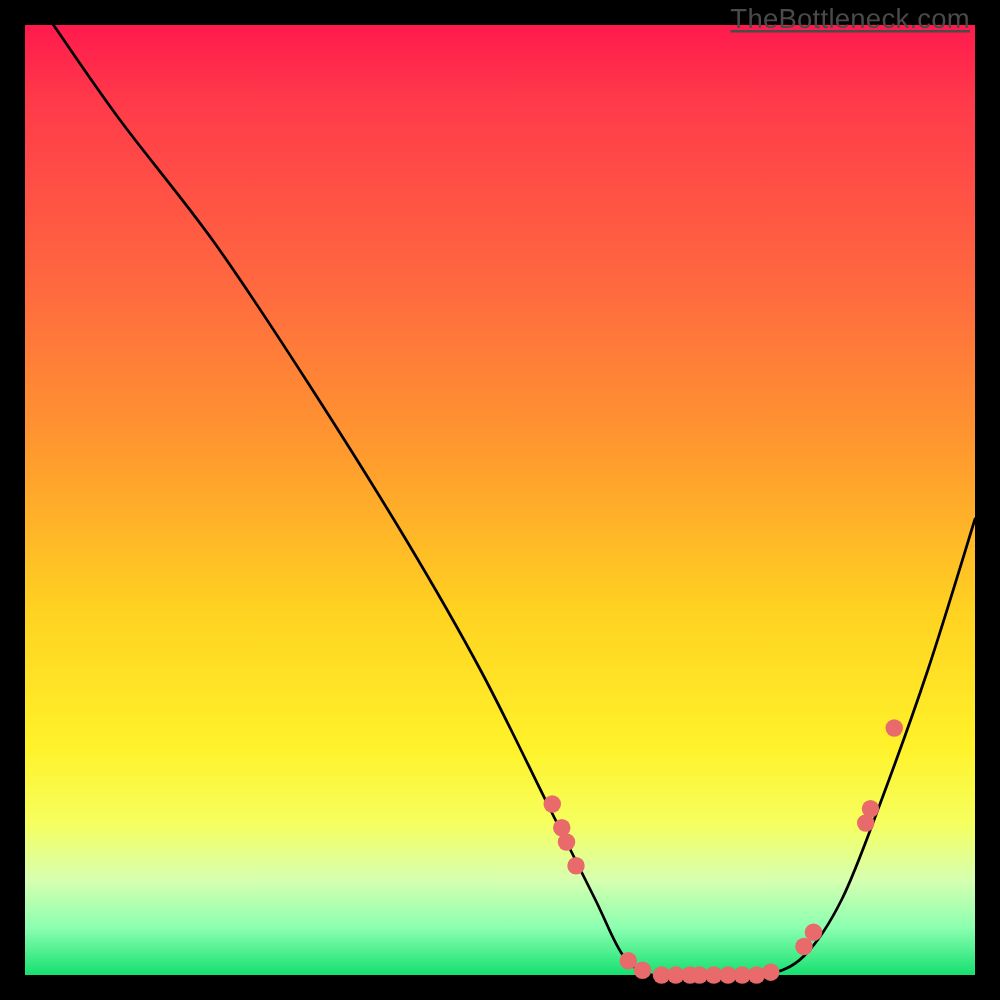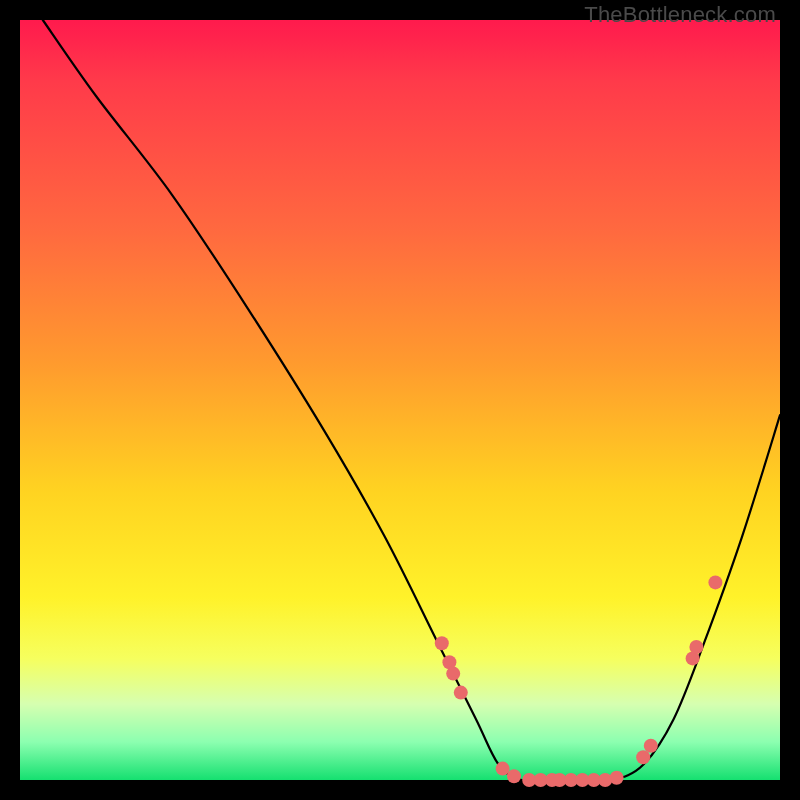--- a/index.html
+++ b/index.html
@@ -42,20 +42,21 @@
   }
   .watermark {
     position: absolute;
     top: 2px;
     right: 24px;
     color: #4a4a4a;
     font-size: 22px;
     font-weight: 500;
     letter-spacing: 0.2px;
     user-select: none;
+    text-decoration: underline;
   }
   svg.curve {
     position: absolute;
     left: 0;
     top: 0;
     width: 760px;
     height: 760px;
     overflow: visible;
   }
   .curve-path {

